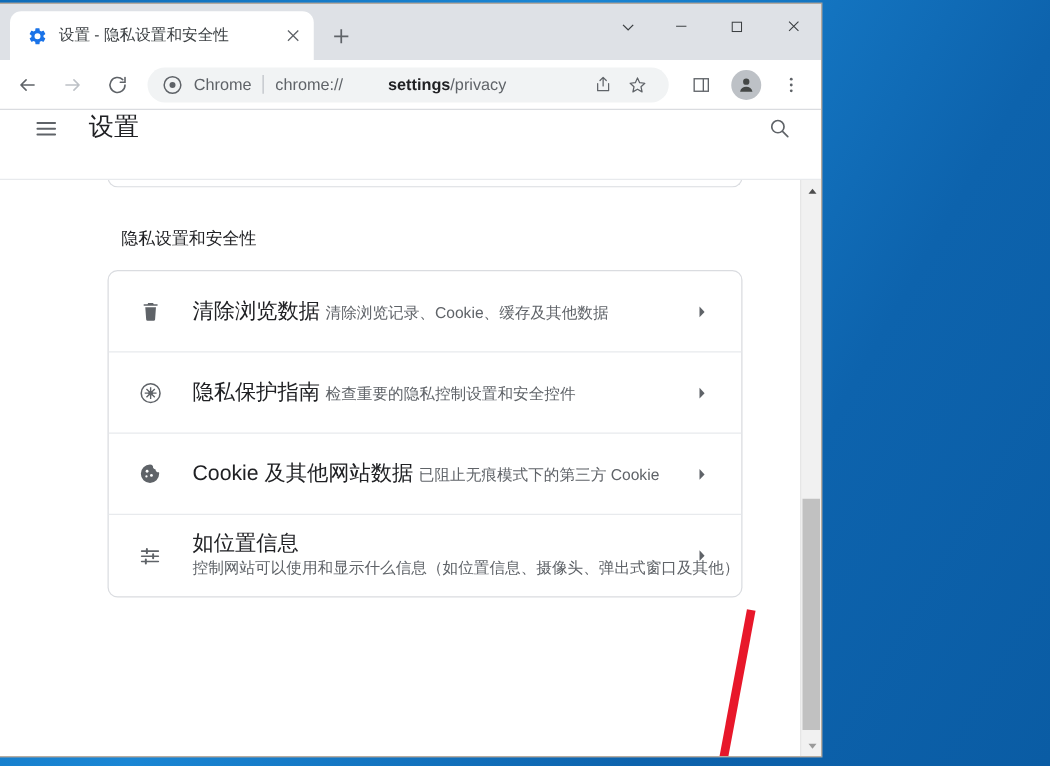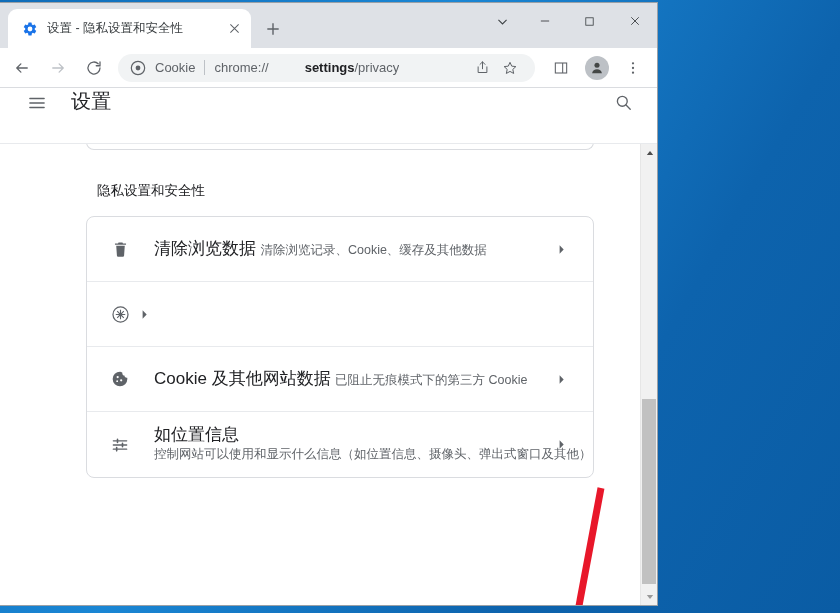--- a/index.html
+++ b/index.html
@@ -434,21 +434,21 @@
       </svg>
     </div>
 
     <div class="omnibox">
       <span class="omni-icon">
         <svg viewBox="0 0 24 24" width="16" height="16" fill="#5f6368">
           <circle cx="12" cy="12" r="10" fill="none" stroke="#5f6368" stroke-width="1.8"></circle>
           <circle cx="12" cy="12" r="3.6"></circle>
         </svg>
       </span>
-      <span class="omni-scheme">Cookie</span>
+      <span class="omni-scheme">Chrome</span>
       <span class="omni-sep"></span>
       <span class="omni-url"><span>chrome://</span><b>settings</b><span>/privacy</span></span>
       <span class="omni-actions">
         <span class="omni-act">
           <svg viewBox="0 0 24 24" width="15" height="15" stroke="currentColor" stroke-width="1.6" fill="none" stroke-linecap="round" stroke-linejoin="round">
             <path d="M5 11 V20 H19 V11"></path>
             <path d="M12 14 V3 M8 7 L12 3 L16 7"></path>
           </svg>
         </span>
         <span class="omni-act">
@@ -526,20 +526,24 @@
         </div>
 
         <div class="row">
           <span class="row-icon">
             <svg viewBox="0 0 24 24" width="21" height="21" fill="none" stroke="currentColor" stroke-width="1.4">
               <circle cx="12" cy="12" r="8.6"></circle>
               <path d="M12 6.6 V17.4 M6.6 12 H17.4 M8.2 8.2 L15.8 15.8 M15.8 8.2 L8.2 15.8" stroke-width="1.25"></path>
               <circle cx="12" cy="12" r="2.1" fill="currentColor" stroke="none"></circle>
             </svg>
           </span>
+          <span class="row-text">
+            <span class="row-title">隐私保护指南</span>
+            <span class="row-sub">检查重要的隐私控制设置和安全控件</span>
+          </span>
           <span class="row-end">
             <svg viewBox="0 0 24 24" width="13" height="13" fill="currentColor">
                 <path d="M8.5 4 L16 12 L8.5 20 Z"></path>
               </svg>
           </span>
         </div>
 
         <div class="row">
           <span class="row-icon">
             <svg viewBox="0 0 24 24" width="20" height="20" fill="currentColor">

